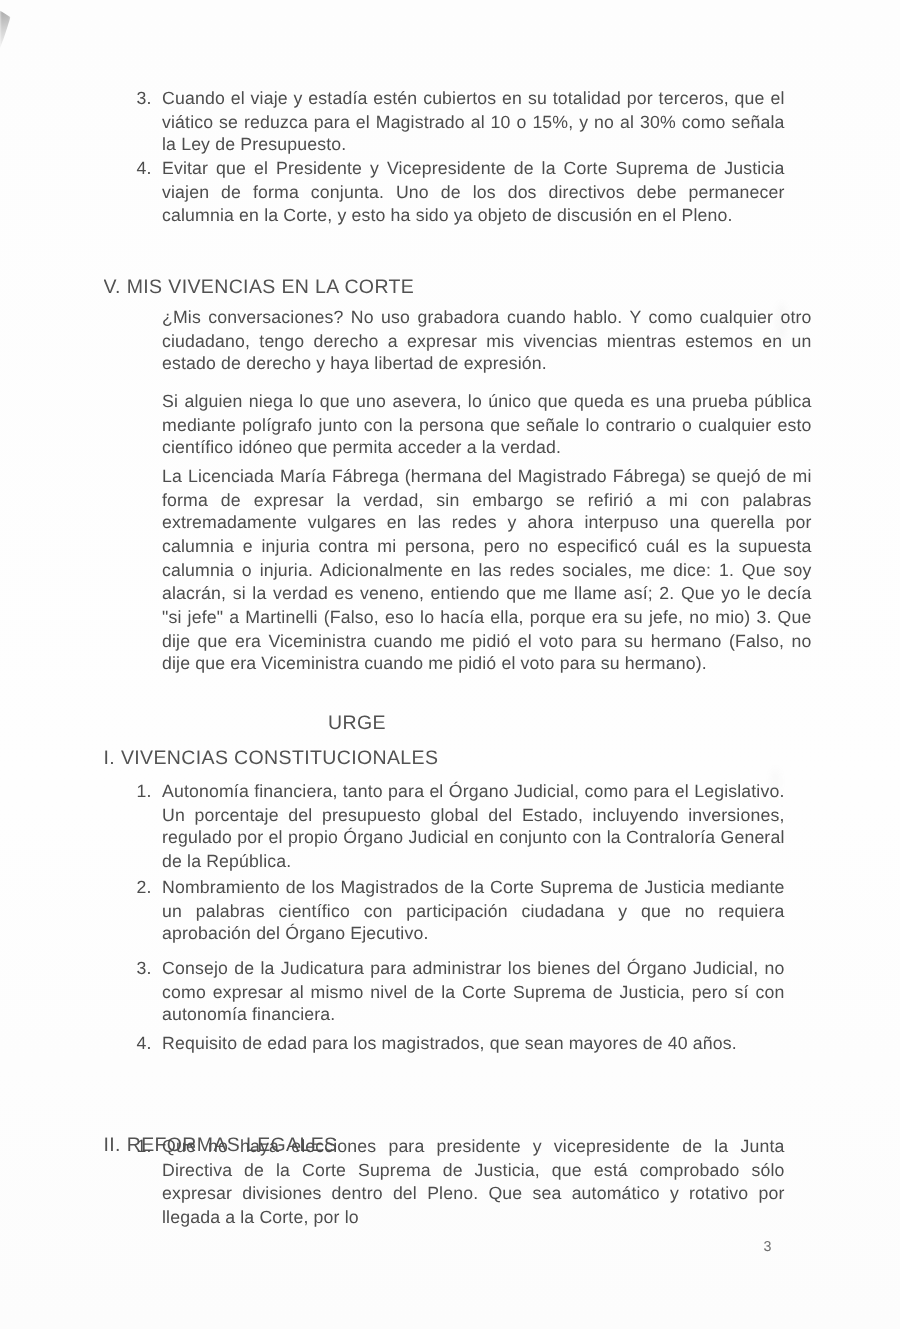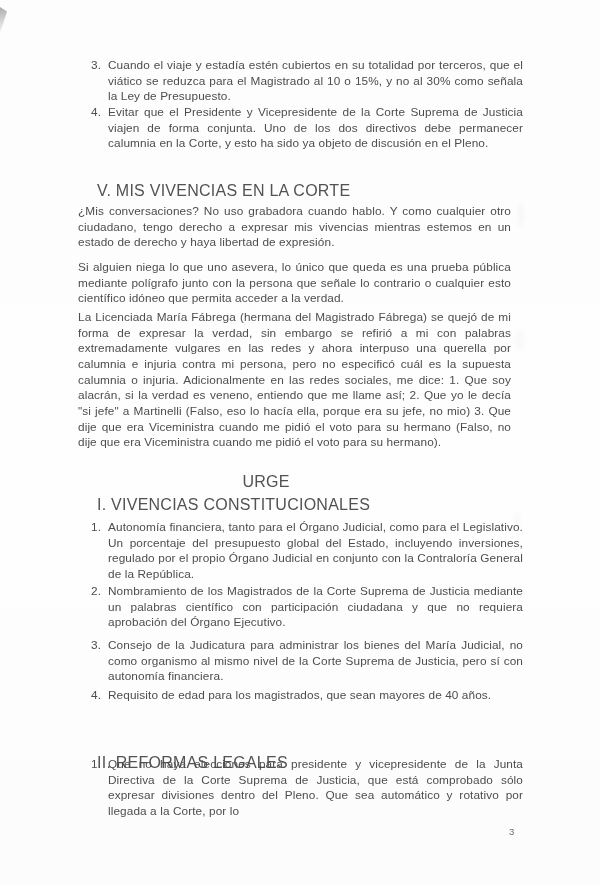--- a/index.html
+++ b/index.html
@@ -20,42 +20,41 @@
     letter-spacing: 0.1px;
   }
   .block { position: absolute; }
   .t {
     font-size: 11.8px;
     line-height: 15.65px;
     text-align: justify;
     color: #4d4d4d;
   }
   .heading {
-    font-size: 16px;
+    font-size: 13px;
     line-height: 15px;
     color: #525252;
     letter-spacing: 0.25px;
     white-space: nowrap;
-    margin-left: 28px;
   }
   .center-h {
     left: 0; width: 476px;
     text-align: center;
     white-space: normal;
   }
   .num-item { display: flex; }
   .num-item .num {
     flex: 0 0 17px;
     font-size: 11.8px;
     line-height: 15.65px;
     color: #4d4d4d;
   }
   .num-item .txt { flex: 1 1 auto; }
   .pre-list { left: 91px; width: 432px; }
-  .para { left: 78px; width: 433px; }
+  .para { left: 108px; width: 433px; }
   .sec-item { left: 91px; width: 432px; }
   .head-left { left: 69px; }
   .page-num {
     position: absolute;
     left: 509px; top: 826px;
     font-size: 9.5px;
     color: #6e6e6e;
     filter: blur(0.3px);
   }
   
@@ -118,21 +117,21 @@
     </div>
     <div class="block sec-item" style="top:584px">
       <div class="num-item t">
         <span class="num">2.</span>
         <span class="txt">Nombramiento de los Magistrados de la Corte Suprema de Justicia mediante un palabras científico con participación ciudadana y que no requiera aprobación del Órgano Ejecutivo.</span>
       </div>
     </div>
     <div class="block sec-item" style="top:638px">
       <div class="num-item t">
         <span class="num">3.</span>
-        <span class="txt">Consejo de la Judicatura para administrar los bienes del María Judicial, no como organismo al mismo nivel de la Corte Suprema de Justicia, pero sí con autonomía financiera.</span>
+        <span class="txt">Consejo de la Judicatura para administrar los bienes del Órgano Judicial, no como expresar al mismo nivel de la Corte Suprema de Justicia, pero sí con autonomía financiera.</span>
       </div>
     </div>
     <div class="block sec-item" style="top:688px">
       <div class="num-item t">
         <span class="num">4.</span>
         <span class="txt">Requisito de edad para los magistrados, que sean mayores de 40 años.</span>
       </div>
     </div>
 
     <div class="block heading head-left" style="top:755px">II. REFORMAS LEGALES</div>

